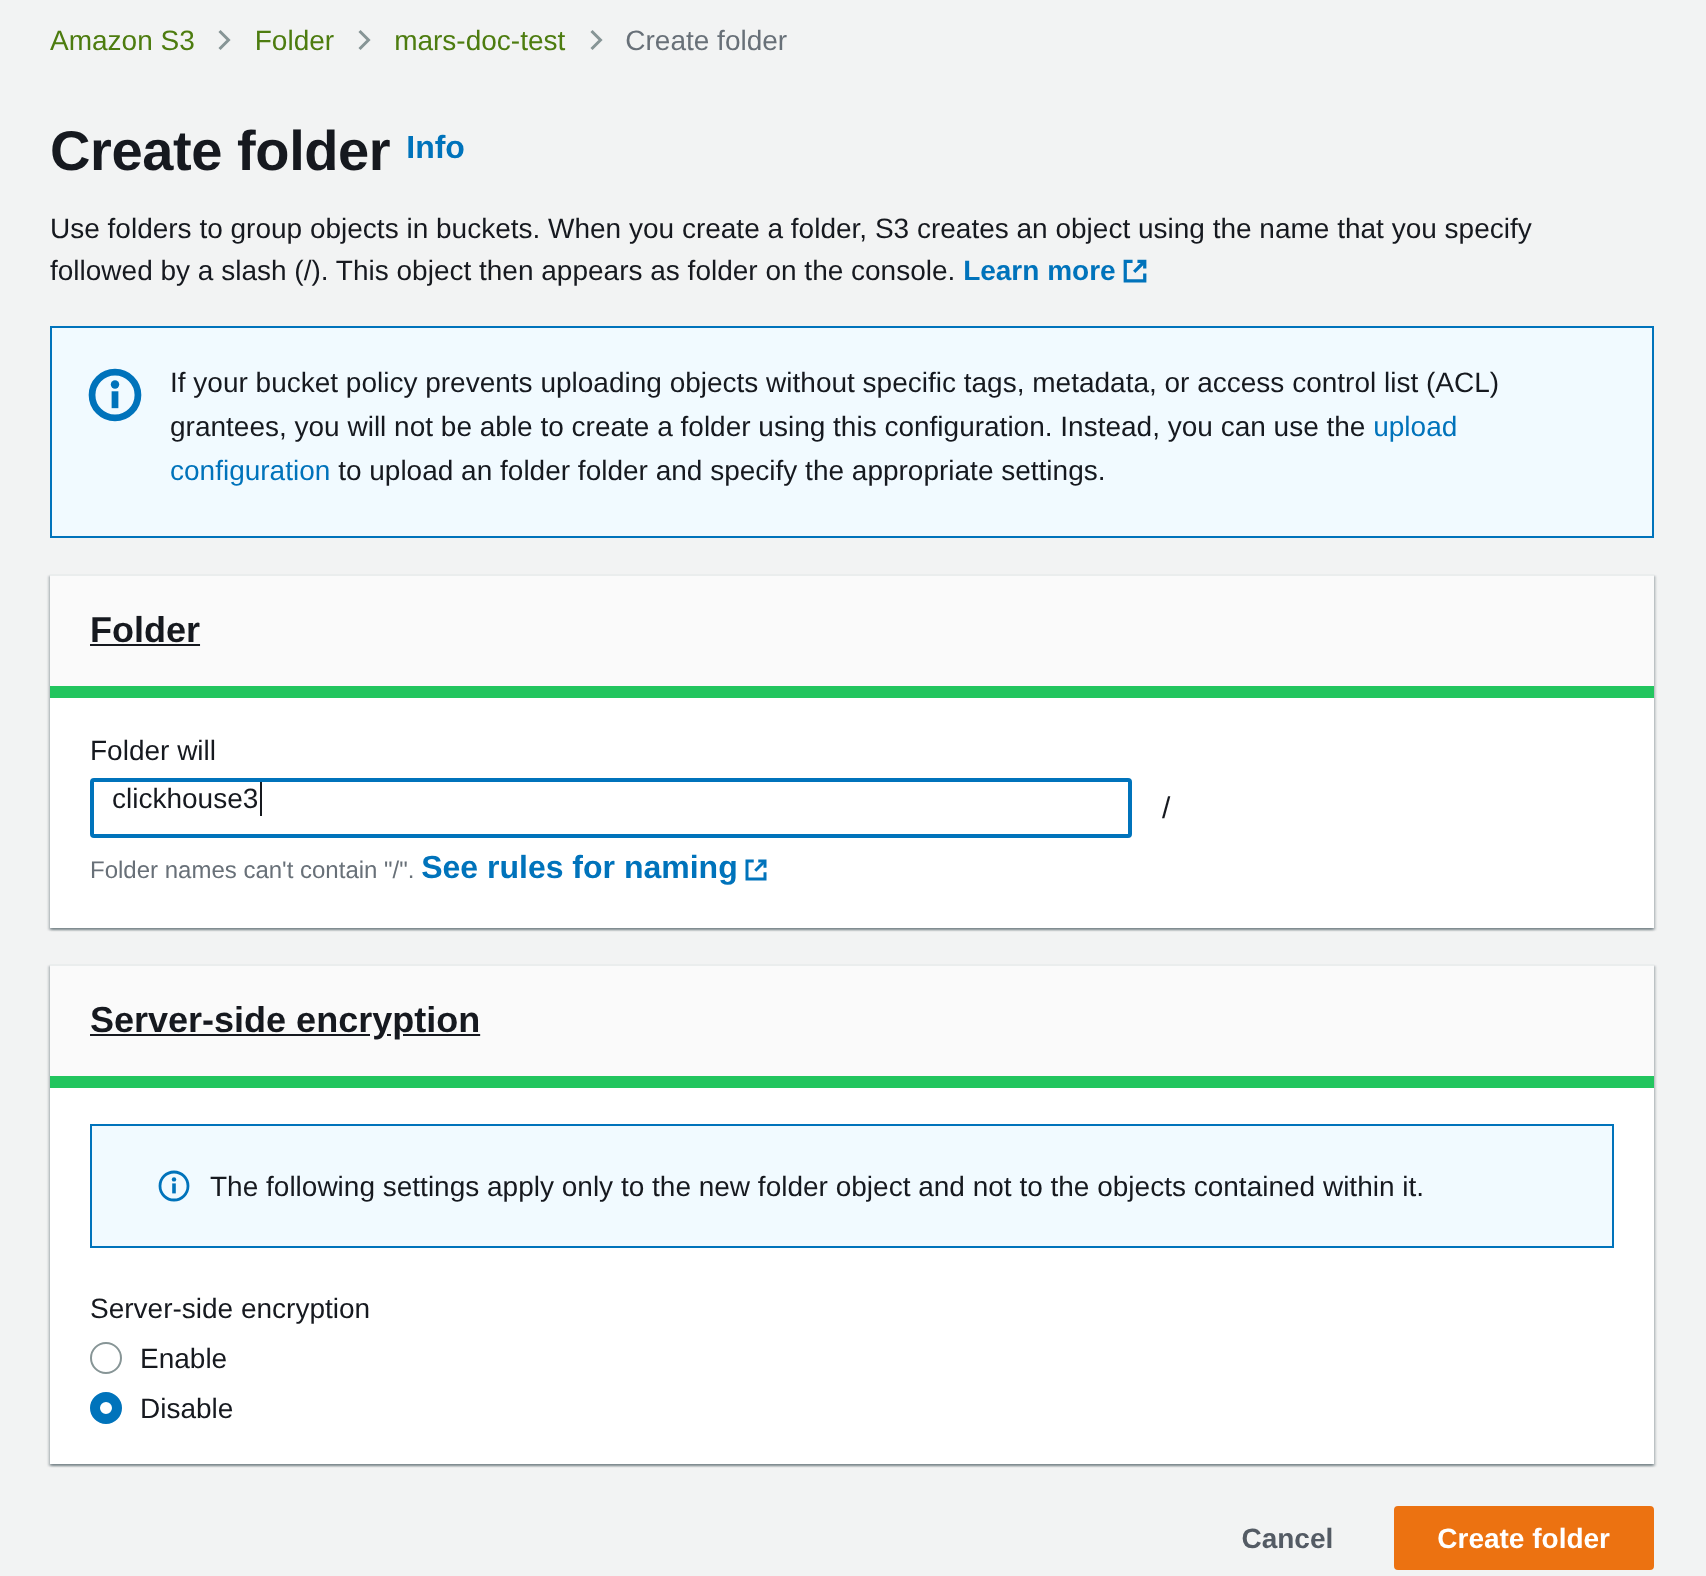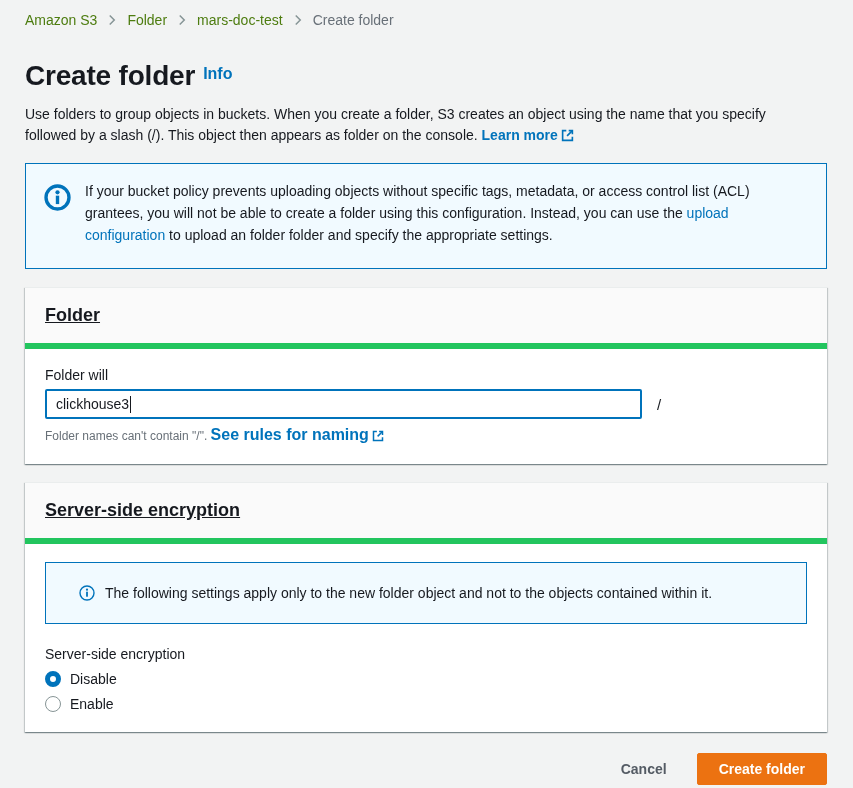--- a/index.html
+++ b/index.html
@@ -58,27 +58,26 @@
     border-bottom: 6px solid #22c55e;
     text-decoration: underline;
   }
   .card-title { font-size: 18px; font-weight: 700; color: #16191f; }
   .card-body { padding: 18px 20px 20px 20px; }
 
   
   .field-label { display: block; color: #16191f; margin-bottom: 6px; }
   .input-row { display: flex; align-items: center; }
   .text-input {
-    width: 597px;
+    width: 521px;
     height: 30px;
     background: #fff;
     border: 2px solid #0073bb;
     border-radius: 2px;
     display: flex;
-    align-items: center;
     padding: 0 9px;
     cursor: text;
   }
   .text-input .val { font-size: 14px; color: #16191f; }
   .caret { display: inline-block; width: 1px; height: 17px; background: #16191f; margin-left: 1px; }
   .input-suffix { margin-left: 15px; font-size: 15px; color: #16191f; }
   .helper-line { margin-top: 7px; font-size: 12px; color: #687078; }
   .helper-line .inline-link { font-size: 16px; }
   .helper-line .ext-icon svg { width: 12px; height: 12px; }
 
@@ -209,26 +208,26 @@
               <circle cx="8" cy="8" r="7" fill="none" stroke="#0073bb" stroke-width="1.4"></circle>
               <circle cx="8" cy="4.7" r="1.1" fill="#0073bb"></circle>
               <rect x="7.1" y="6.7" width="1.8" height="5" fill="#0073bb"></rect>
             </svg>
         </span>
         <span class="inner-alert-text">The following settings apply only to the new folder object and not to the objects contained within it.</span>
       </div>
       <label class="field-label">Server-side encryption</label>
       <div class="radio-group">
         <div class="radio-row">
+          <span class="radio"></span>
+          <span class="radio-label">Enable</span>
+        </div>
+        <div class="radio-row">
           <span class="radio selected"></span>
           <span class="radio-label">Disable</span>
-        </div>
-        <div class="radio-row">
-          <span class="radio"></span>
-          <span class="radio-label">Enable</span>
         </div>
       </div>
     </div>
   </section>
 
   <div class="footer-actions">
     <button class="btn-link">Cancel</button>
     <button class="btn-primary">Create folder</button>
   </div>
 

